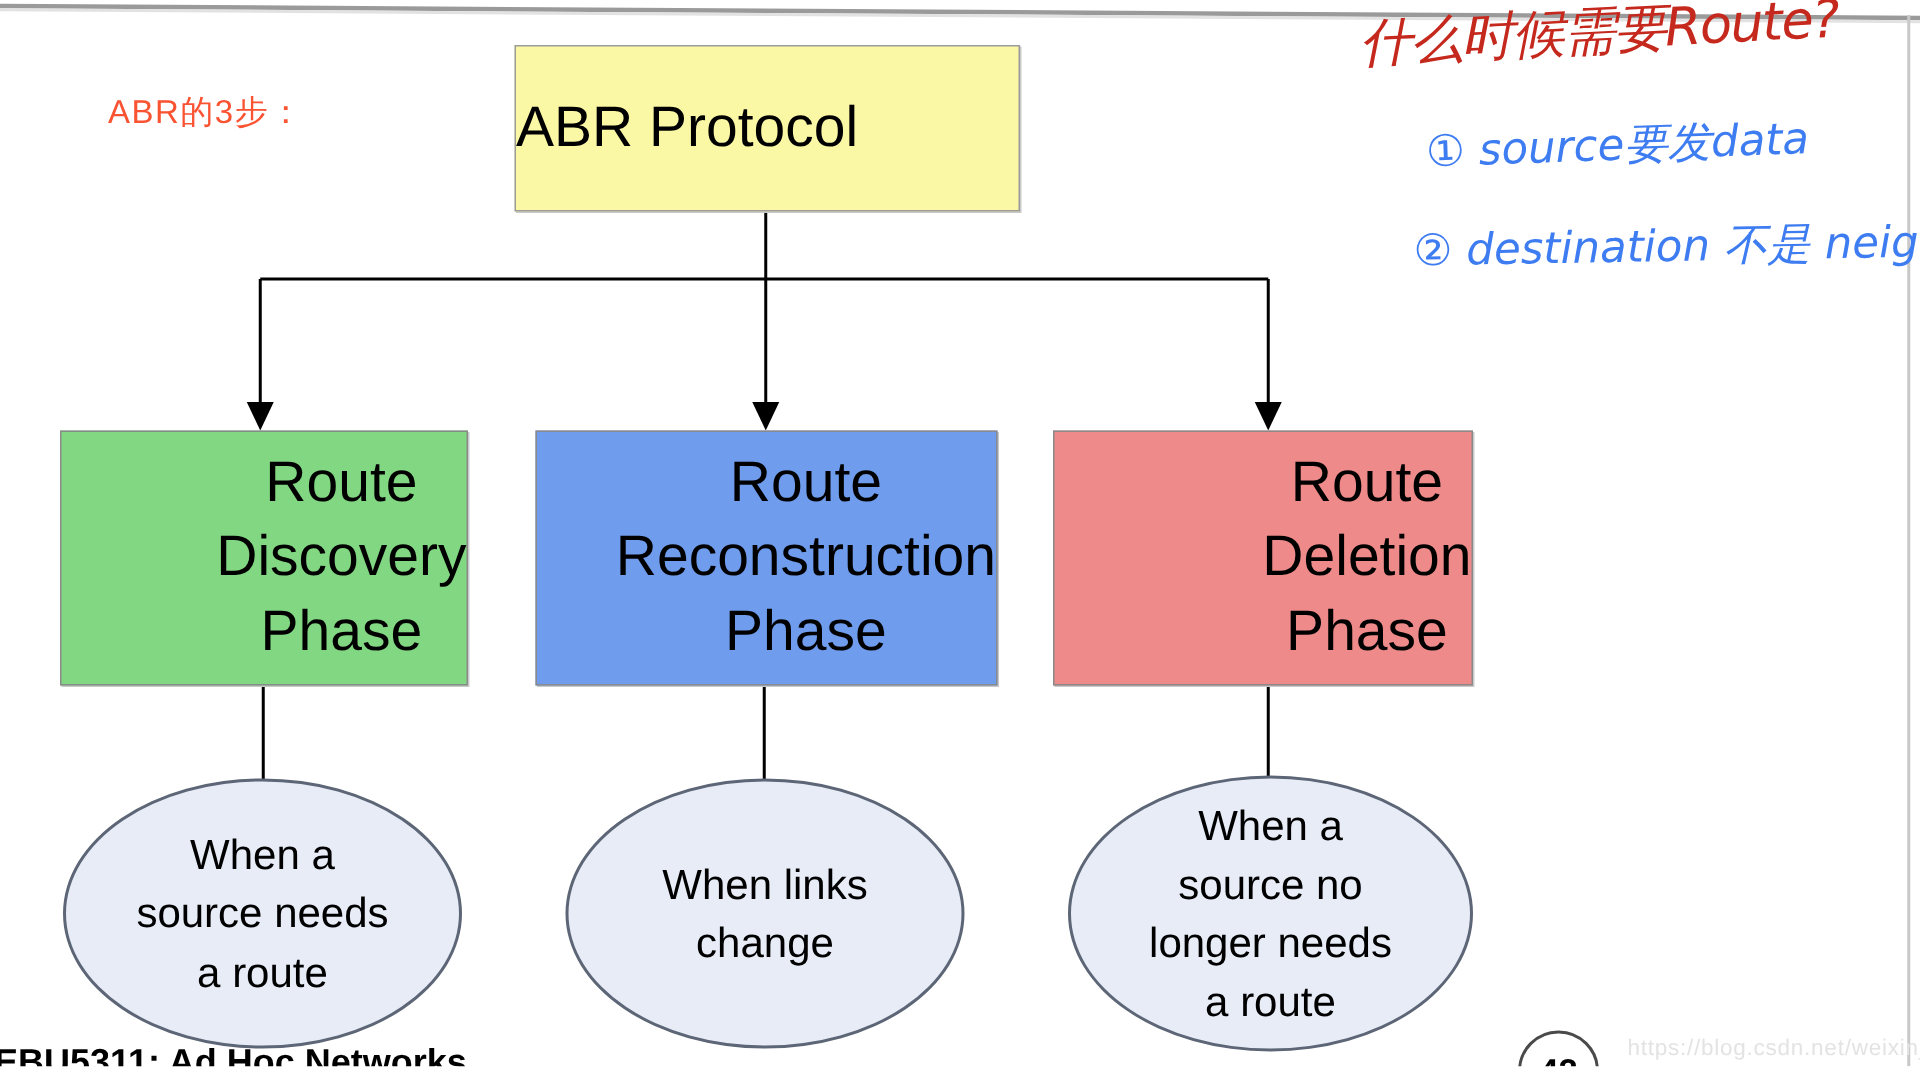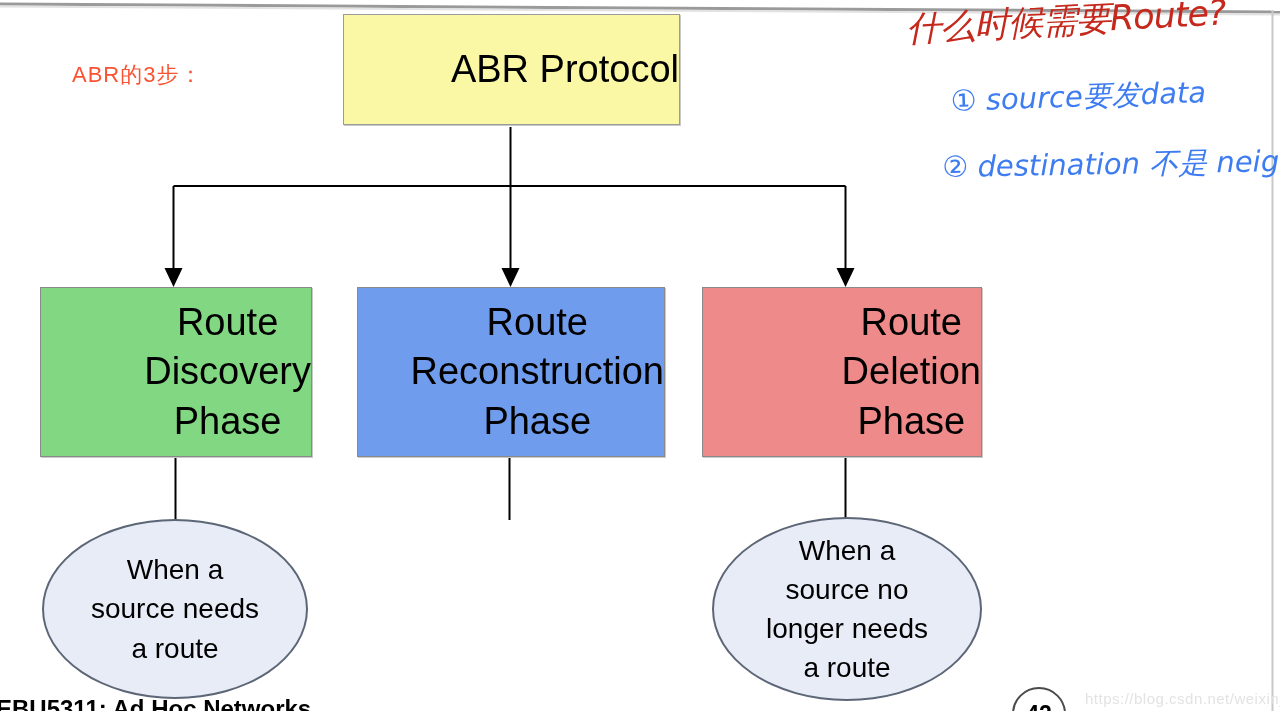--- a/index.html
+++ b/index.html
@@ -10,23 +10,23 @@
   .abs{position:absolute;}
   .multiline{white-space:pre-line;}
   
   #frame-svg{position:absolute;left:0;top:0;pointer-events:none;}
   
   .side-label{
     left:72px;top:60px;font-size:22px;color:#fa5332;letter-spacing:1px;
   }
   
   .root-box{
-    left:343px;top:14px;width:335px;height:109px;
+    left:343px;top:30px;width:335px;height:109px;
     background:#fbf8a5;border:1px solid #9b9b9b;
-    display:flex;align-items:center;justify-content:flex-end;
+    display:flex;align-items:center;justify-content:flex-start;
     font-size:38px;box-shadow:1px 1px 0 #c9c9c9;
   }
   
   .phase-box{
     top:287px;height:168px;border:1px solid #8a8a8a;
     display:flex;align-items:center;justify-content:flex-end;text-align:center;
     font-size:38px;line-height:1.3;box-shadow:1px 1px 0 #c9c9c9;
   }
   #phase-0{left:40px;width:270px;background:#82d782;}
   #phase-1{left:357px;width:306px;background:#6f9ced;}
@@ -116,20 +116,24 @@
     <span class="multiline">Route
 Deletion
 Phase</span>
   </div>
 
   <div id="cond-0" class="abs cond-ellipse">
     <span class="multiline">When a
 source needs
 a route</span>
   </div>
+  <div id="cond-1" class="abs cond-ellipse">
+    <span class="multiline">When links
+change</span>
+  </div>
   <div id="cond-2" class="abs cond-ellipse">
     <span class="multiline">When a
 source no
 longer needs
 a route</span>
   </div>
 
   <div class="abs hw hw-red">什么时候需要Route?</div>
   <div class="abs hw hw-blue1">① source要发data</div>
   <div class="abs hw hw-blue2">② destination 不是 neighbor</div>

